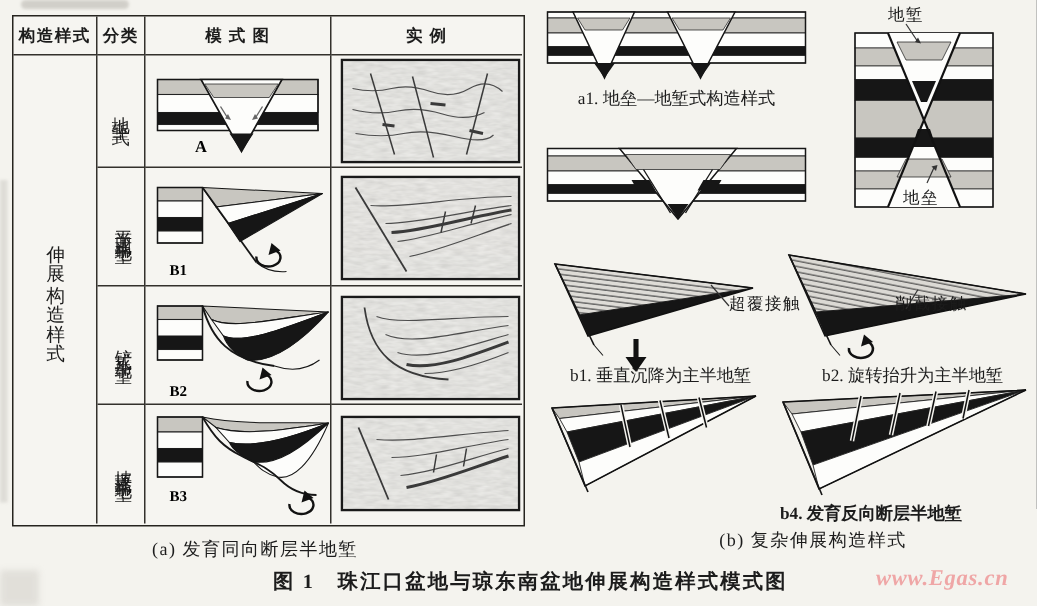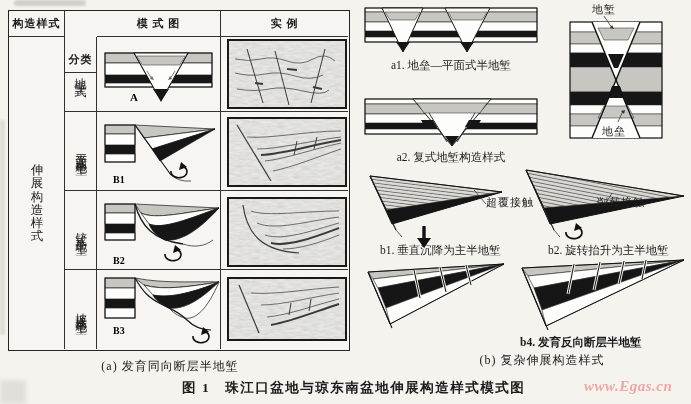--- a/index.html
+++ b/index.html
@@ -54,21 +54,21 @@
 
   <div class="abs smudge" style="left:14px;top:0;width:72px;height:6px;background:#b6b3ac;opacity:.55;filter:blur(1px);border-radius:3px;"></div>
   <div class="abs smudge" style="left:0;top:120px;width:5px;height:215px;background:#c9c7c1;opacity:.5;filter:blur(1px);"></div>
   <div class="abs smudge" style="left:0;top:380px;width:26px;height:24px;background:#cfccc6;opacity:.5;filter:blur(2px);"></div>
 
   <div class="tbl">
 
     <div class="cell ctr hdr br bb" style="left:0;top:0;width:56px;height:26px;">
         <span>构造样式</span>
       </div>
-    <div class="cell ctr hdr br bb" style="left:56px;top:0;width:32px;height:26px;margin-top:36px;">
+    <div class="cell ctr hdr br bb" style="left:56px;top:0;width:32px;height:26px;">
         <span>分类</span>
       </div>
     <div class="cell ctr hdr bb" style="left:212px;top:0;width:127px;height:26px;">
         <span>实 例</span>
       </div>
     <div class="cell ctr hdr br bb" style="left:88px;top:0;width:124px;height:26px;">
         <span>模 式 图</span>
       </div>
 
     <div class="cell ctr br" style="left:0;top:26px;width:56px;height:312px;">
@@ -270,21 +270,21 @@
       <polygon points="22,8 57,8 52,16 27,16" fill="#c8c6c0" stroke="#222" stroke-width=".5"></polygon>
       <polygon points="33,38 47,38 40,48" fill="#161616"></polygon>
     </g>
     <g>
       <polygon points="82,4 127,4 104,48" fill="#fdfdfb" stroke="#161616" stroke-width="1"></polygon>
       <polygon points="85,8 124,8 119,16 90,16" fill="#c8c6c0" stroke="#222" stroke-width=".5"></polygon>
       <polygon points="97,38 111,38 104,48" fill="#161616"></polygon>
     </g>
   </svg>
   <div class="abs lbl ctr" style="left:363px;top:58px;width:176px;">
-      <span>a1. 地垒—平面式半地堑</span>
+      <span>a1. 地垒—地堑式构造样式</span>
     </div>
 
   <svg class="abs" style="left:363px;top:94px;" width="176" height="56" viewBox="0 0 176 56">
     <g>
       <rect x="2" y="5" width="172" height="5" fill="#fdfdfb" stroke="#222" stroke-width=".6"></rect>
       <rect x="2" y="10" width="172" height="10" fill="#c8c6c0" stroke="#222" stroke-width=".6"></rect>
       <rect x="2" y="20" width="172" height="9" fill="#fdfdfb" stroke="#222" stroke-width=".6"></rect>
       <rect x="2" y="29" width="172" height="6" fill="#161616"></rect>
       <rect x="2" y="35" width="172" height="5" fill="#fdfdfb" stroke="#222" stroke-width=".6"></rect>
       <rect x="2" y="5" width="172" height="35" fill="none" stroke="#161616" stroke-width="1"></rect>
@@ -292,23 +292,20 @@
     <g>
       <polygon points="50,5 128,5 89,52" fill="#fdfdfb" stroke="#161616" stroke-width="1"></polygon>
       <polygon points="54,9 124,9 117,19 61,19" fill="#c8c6c0" stroke="#222" stroke-width=".5"></polygon>
       <line x1="66" y1="19" x2="84" y2="48" stroke="#161616" stroke-width=".9"></line>
       <line x1="112" y1="19" x2="94" y2="48" stroke="#161616" stroke-width=".9"></line>
       <polygon points="58,26 70,26 74,33 62,33" fill="#161616"></polygon>
       <polygon points="106,26 118,26 114,33 102,33" fill="#161616"></polygon>
       <polygon points="82,42 96,42 89,52" fill="#161616"></polygon>
     </g>
   </svg>
-  <div class="abs lbl ctr" style="left:363px;top:150px;width:176px;">
-      <span>a2. 复式地堑构造样式</span>
-    </div>
 
   <svg class="abs" style="left:566px;top:14px;" width="100" height="128" viewBox="0 0 100 128">
     <g stroke="#222" stroke-width=".5">
       <rect x="4" y="8" width="92" height="10" fill="#fdfdfb"></rect>
       <rect x="4" y="18" width="92" height="12" fill="#c8c6c0"></rect>
       <rect x="4" y="30" width="92" height="9" fill="#fdfdfb"></rect>
       <rect x="4" y="39" width="92" height="14" fill="#161616"></rect>
       <rect x="4" y="53" width="92" height="25" fill="#c8c6c0"></rect>
       <rect x="4" y="78" width="92" height="13" fill="#161616"></rect>
       <rect x="4" y="91" width="92" height="9" fill="#fdfdfb"></rect>

